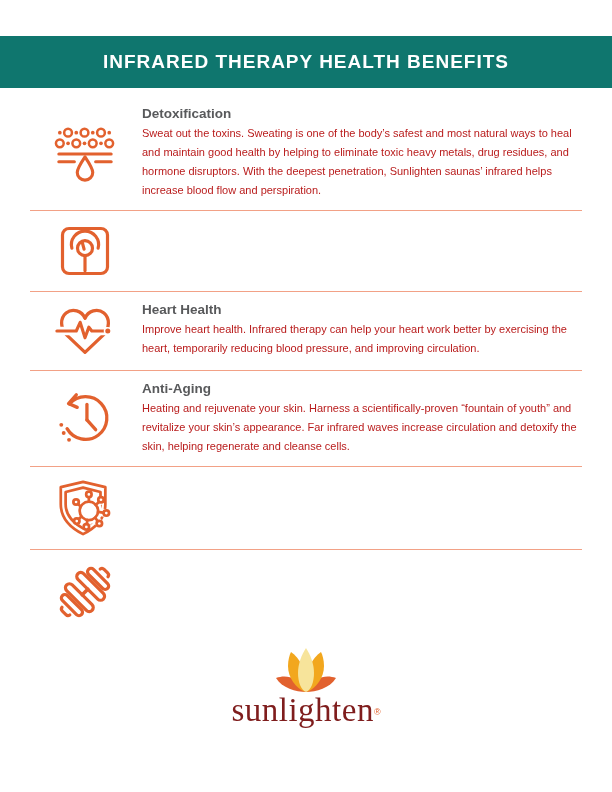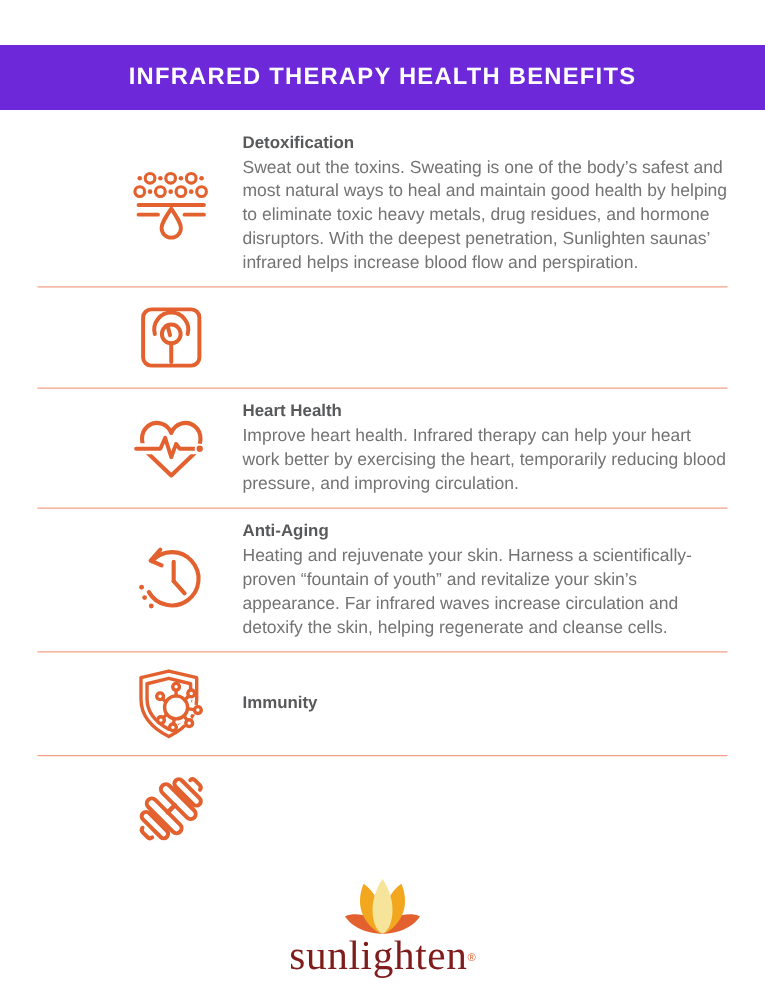--- a/index.html
+++ b/index.html
@@ -7,56 +7,54 @@
     width: 612px; height: 792px;
     background: #ffffff;
     font-family: "Liberation Sans", sans-serif;
     overflow: hidden;
   }
   .page { width: 612px; height: 792px; position: relative; }
 
   .banner {
     margin-top: 36px;
     height: 52px;
-    background: #6d28d9;
+    background: #0f766e;
     display: flex; align-items: center; justify-content: center;
   }
   .banner-title {
     color: #ffffff;
     font-size: 19px;
     font-weight: bold;
     letter-spacing: 1px;
     margin: 0;
   }
 
   .sections { margin-top: 8px; }
 
   .section-row {
     display: flex;
-    align-items: center;
-    padding: 10px 30px 10px 16px;
-    margin-left: 40px;
+    padding: 10px 30px 10px 4px;
   }
   .icon-cell {
     width: 66px;
     margin-left: 48px;
     margin-right: 24px;
     flex: none;
     display: flex; justify-content: center; align-items: center;
   }
   .text-cell { width: 448px; }
   .section-title {
     font-size: 13.5px;
     font-weight: bold;
     color: #58595B;
     margin: 0 0 3px 0;
   }
   .section-desc {
-    font-size: 14px;
-    color: #737373;
+    font-size: 11px;
+    color: #b91c1c;
     line-height: 19px;
     margin: 0;
   }
   .divider {
     border: none;
     border-top: 1.5px solid #F2A186;
     margin: 0 30px;
   }
 
   .footer {
@@ -221,21 +219,20 @@
             <circle cx="48.5" cy="23.5" r="2.8"></circle>
             <circle cx="54" cy="37.2" r="2.8"></circle>
             <circle cx="46.8" cy="48" r="2.8"></circle>
             <circle cx="33.4" cy="51.5" r="2.8"></circle>
             <circle cx="23.5" cy="45.5" r="2.8"></circle>
             <circle cx="22.8" cy="25.8" r="2.8"></circle>
           </g>
         </svg>
       </div>
       <div class="text-cell">
-        <p class="section-title">Immunity</p>
       </div>
     </div>
 
     <hr class="divider">
 
     <div class="section-row">
       <div class="icon-cell">
         <svg width="64" height="64" viewBox="0 0 64 64">
           <g class="icon-svg" stroke-width="3.2" transform="rotate(-45 32 32)">
             <line x1="28" y1="32" x2="36" y2="32" stroke-width="3.6"></line>

